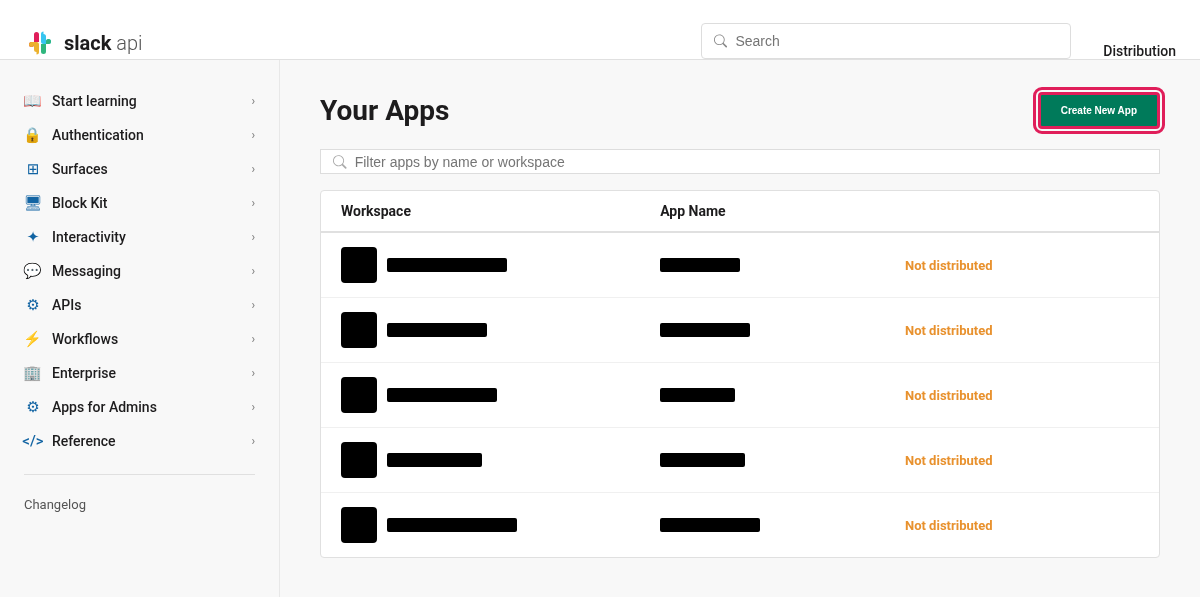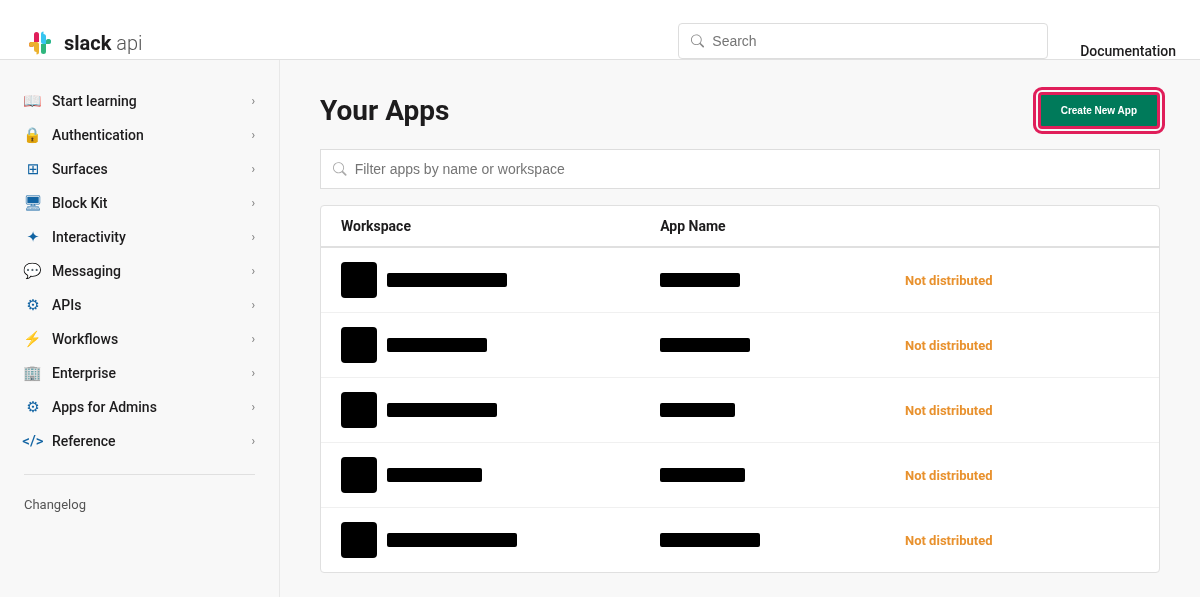--- a/index.html
+++ b/index.html
@@ -123,21 +123,21 @@
       font-size: 10px;
       font-weight: 600;
       cursor: pointer;
       outline: 3px solid #e01e5a;
       outline-offset: 2px;
     }
 
     
     .filter-bar {
       width: 100%;
-      height: 40px;
+      height: 25px;
       border: 1px solid #ddd;
       border-radius: 0;
       display: flex;
       align-items: center;
       padding: 0 12px;
       gap: 8px;
       background: #fff;
       margin-bottom: 16px;
     }
     .filter-bar input {
@@ -212,21 +212,21 @@
       <strong>slack</strong><span> api</span>
     </div>
   </div>
   <div class="search-bar">
     <svg width="14" height="14" viewBox="0 0 16 16" fill="#888">
         <path d="M11.742 10.344a6.5 6.5 0 10-1.397 1.398l3.85 3.85a1 1 0 001.415-1.415l-3.868-3.833zM12 6.5a5.5 5.5 0 11-11 0 5.5 5.5 0 0111 0z"></path>
       </svg>
     <input type="text" placeholder="Search" style="">
   </div>
   <nav class="header-nav">
-    <span>Documentation</span>
+    <span>Distribution</span>
   </nav>
 </header>
 
 <div class="layout">
 
   <aside class="sidebar">
     <div class="sidebar-item">
       <span class="item-icon">📖</span>
       <span>Start learning</span>
       <span class="chevron">›</span>

